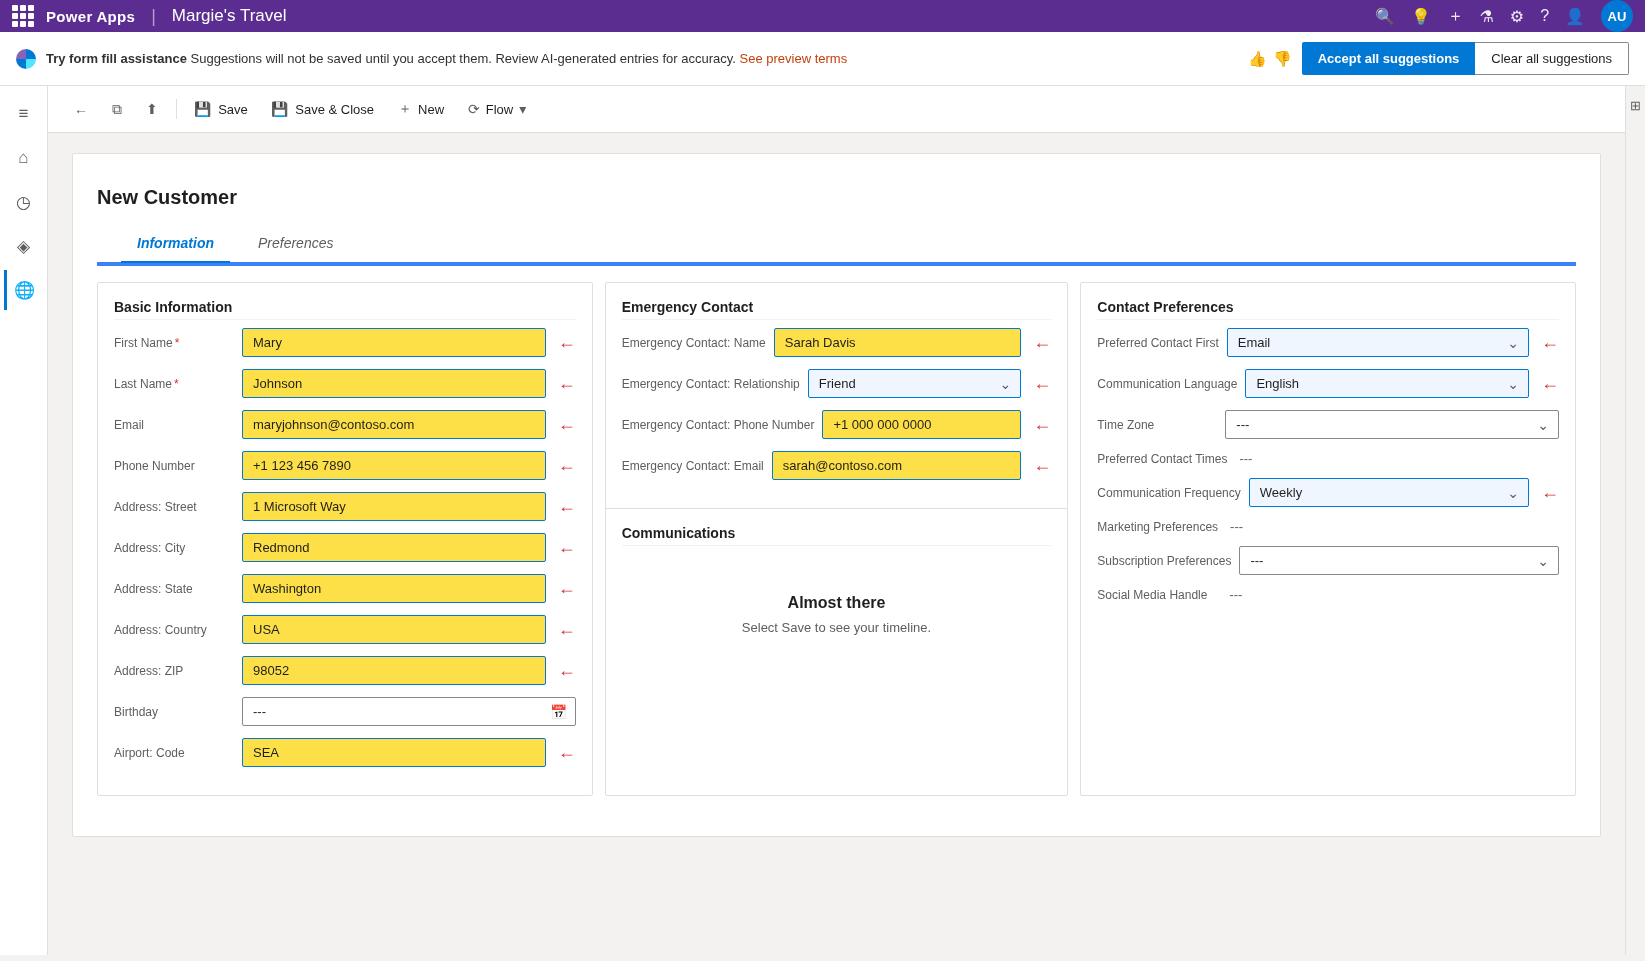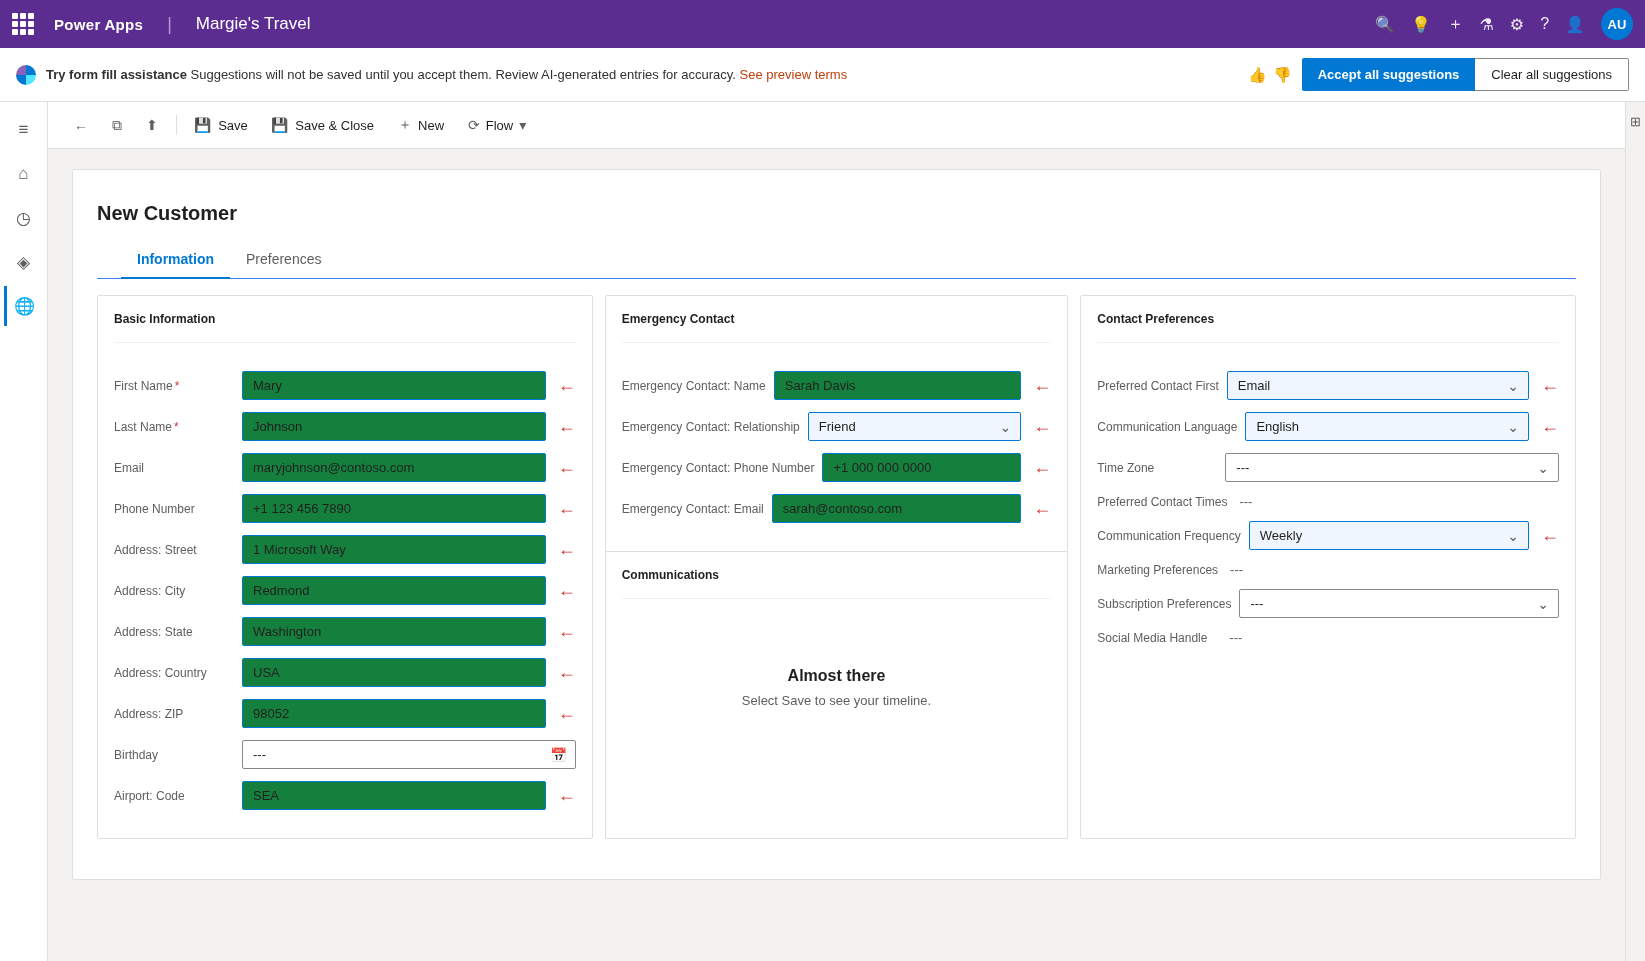--- a/index.html
+++ b/index.html
@@ -1,25 +1,25 @@
 <!DOCTYPE html>
 <html><head>
   <meta charset="utf-8">
   <style>
     * { box-sizing: border-box; margin: 0; padding: 0; }
     body { font-family: 'Segoe UI', Arial, sans-serif; font-size: 14px; background: #f3f2f1; color: #201f1e; overflow: hidden; }
 
     
     .top-nav {
       background: #5c2d91;
-      height: 48px;
+      height: 32px;
       display: flex;
       align-items: center;
       padding: 0 12px;
-      gap: 20px;
+      gap: 12px;
       color: white;
     }
     .top-nav-grid { display: flex; align-items: center; gap: 6px; cursor: pointer; }
     .grid-icon { display: grid; grid-template-columns: repeat(3,6px); grid-template-rows: repeat(3,6px); gap: 2px; }
     .grid-dot { background: white; border-radius: 1px; }
     .app-name { font-size: 15px; font-weight: 600; letter-spacing: 0.02em; }
     .nav-divider { color: #b39dcc; font-size: 18px; margin: 0 4px; }
     .tenant-name { font-size: 17px; font-weight: 400; }
     .top-nav-spacer { flex: 1; }
     .top-nav-icons { display: flex; align-items: center; gap: 16px; }
@@ -135,23 +135,24 @@
     .form-title {
       font-size: 20px;
       font-weight: 600;
       color: #201f1e;
       margin-bottom: 16px;
     }
 
     
     .tabs {
       display: flex;
-      gap: 0;
-      border-bottom: 1px solid #3b82f6;
+      gap: 12px;
+      border-bottom: 4px solid #3b82f6;
       padding: 0 24px;
+      font-style: italic;
     }
     .tab {
       padding: 10px 16px;
       font-size: 14px;
       color: #605e5c;
       cursor: pointer;
       border-bottom: 2px solid transparent;
       margin-bottom: -1px;
     }
     .tab.active {
@@ -172,25 +173,25 @@
       flex: 1;
       border: 1px solid #e1dfdd;
       border-radius: 2px;
       padding: 16px;
       margin: 0 6px;
     }
     .form-section:first-child { margin-left: 0; }
     .form-section:last-child { margin-right: 0; }
 
     .section-title {
-      font-size: 12px;
+      font-size: 14px;
       font-weight: 600;
       color: #201f1e;
-      margin-bottom: 28px;
-      padding-bottom: 16px;
+      margin-bottom: 8px;
+      padding-bottom: 4px;
       border-bottom: 1px solid #f3f2f1;
     }
 
     .field-row {
       display: flex;
       align-items: center;
       margin-bottom: 12px;
       gap: 8px;
     }
 
@@ -219,21 +220,21 @@
       border-radius: 2px;
       padding: 6px 10px;
       font-size: 13px;
       color: #201f1e;
       background: white;
       outline: none;
     }
 
     .field-input.highlighted {
       border-color: #0078d4;
-      background: #15803d;
+      background: #fde047;
     }
 
     .arrow-indicator {
       color: #d13438;
       font-size: 18px;
       font-weight: bold;
       margin-left: 4px;
       flex-shrink: 0;
     }
 

